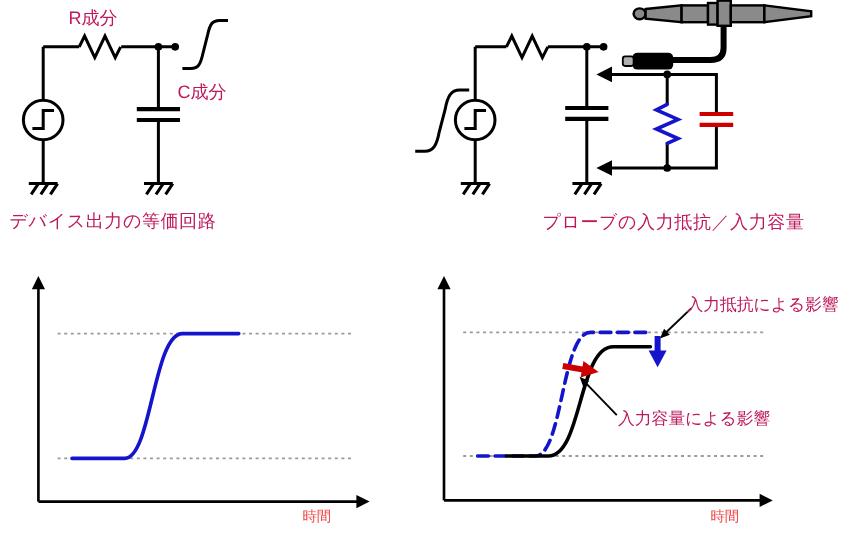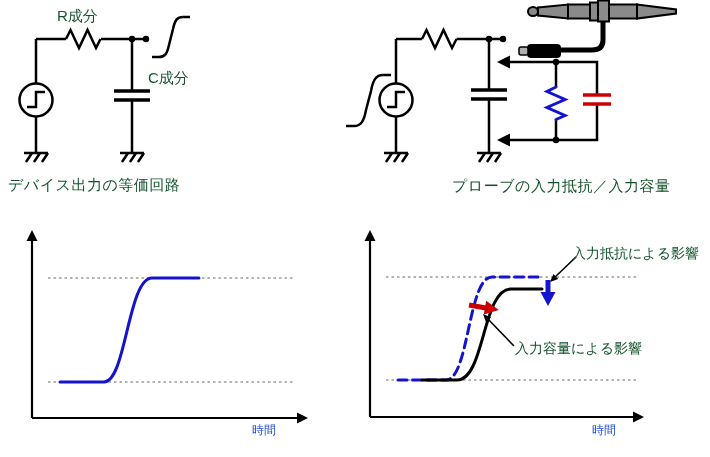--- a/index.html
+++ b/index.html
@@ -1,23 +1,23 @@
 <!DOCTYPE html>
 <html style="--color-blue: #1414cc; --color-red: #cc0000; --color-gray_dotted: #9a9a9a; --color-probe_gray: #8a8a8a; --color-black: #000000;"><head>
 <meta charset="utf-8">
 <style>
   html,body{margin:0;padding:0;background:#fff;}
   body{font-family:"Liberation Sans","DejaVu Sans",sans-serif;}
   #canvas{position:relative;width:710px;height:457px;background:#fff;overflow:hidden;}
   #art{position:absolute;left:0;top:0;}
-  .lbl{position:absolute;color:#14532d;white-space:nowrap;line-height:1.1;}
+  .lbl{position:absolute;color:#be185d;white-space:nowrap;line-height:1.1;}
   .lbl-circuit{font-size:15px;}
   .lbl-caption{font-size:15px;letter-spacing:.5px;}
   .lbl-anno{font-size:14px;}
-  .lbl-axis{font-size:12px;color:#1d4ed8;}
+  .lbl-axis{font-size:12px;color:#ef4444;}
 
   
   .wire{stroke:#000;stroke-width:2.5;fill:none;}
   .thick{stroke:#000;stroke-width:3.5;fill:none;}
   .blue-stroke{stroke:var(--color-blue,#1414cc);}
   .red-stroke{stroke:var(--color-red,#cc0000);}
   .dotted{stroke:var(--color-gray_dotted,#9a9a9a);stroke-width:1.6;stroke-dasharray:2.5 3;fill:none;}
   .axis{stroke:#000;stroke-width:2.2;fill:none;}
   .curve{stroke-width:3;fill:none;stroke-linecap:round;}
   .anno-line{stroke:#000;stroke-width:1.6;fill:none;}

